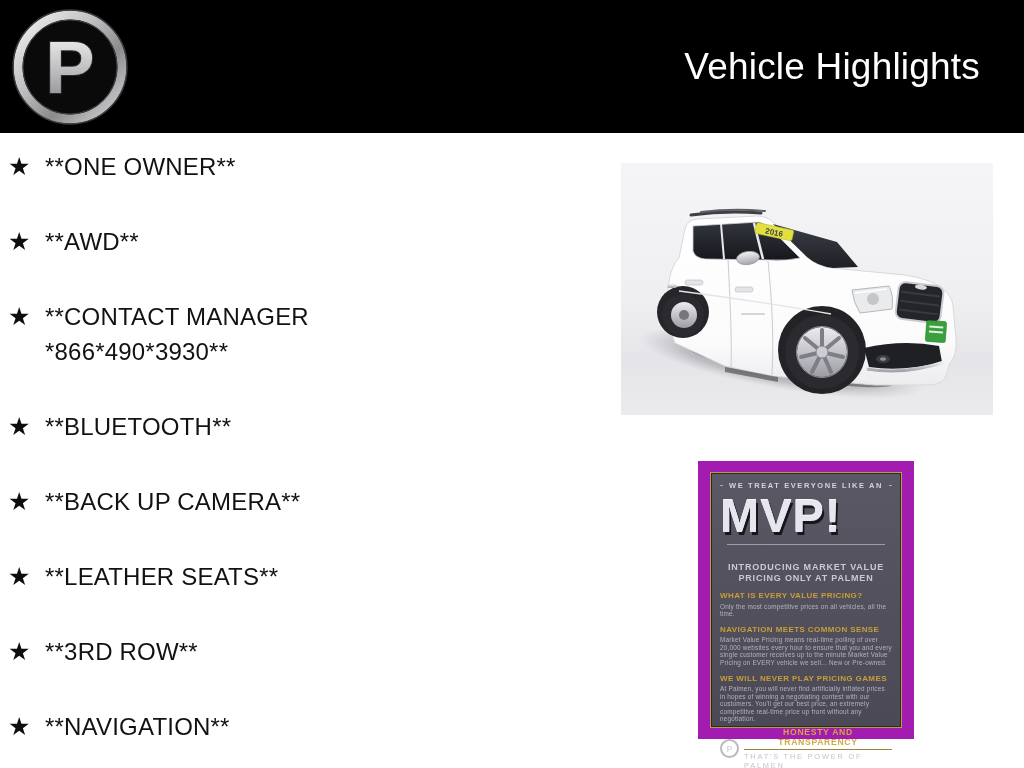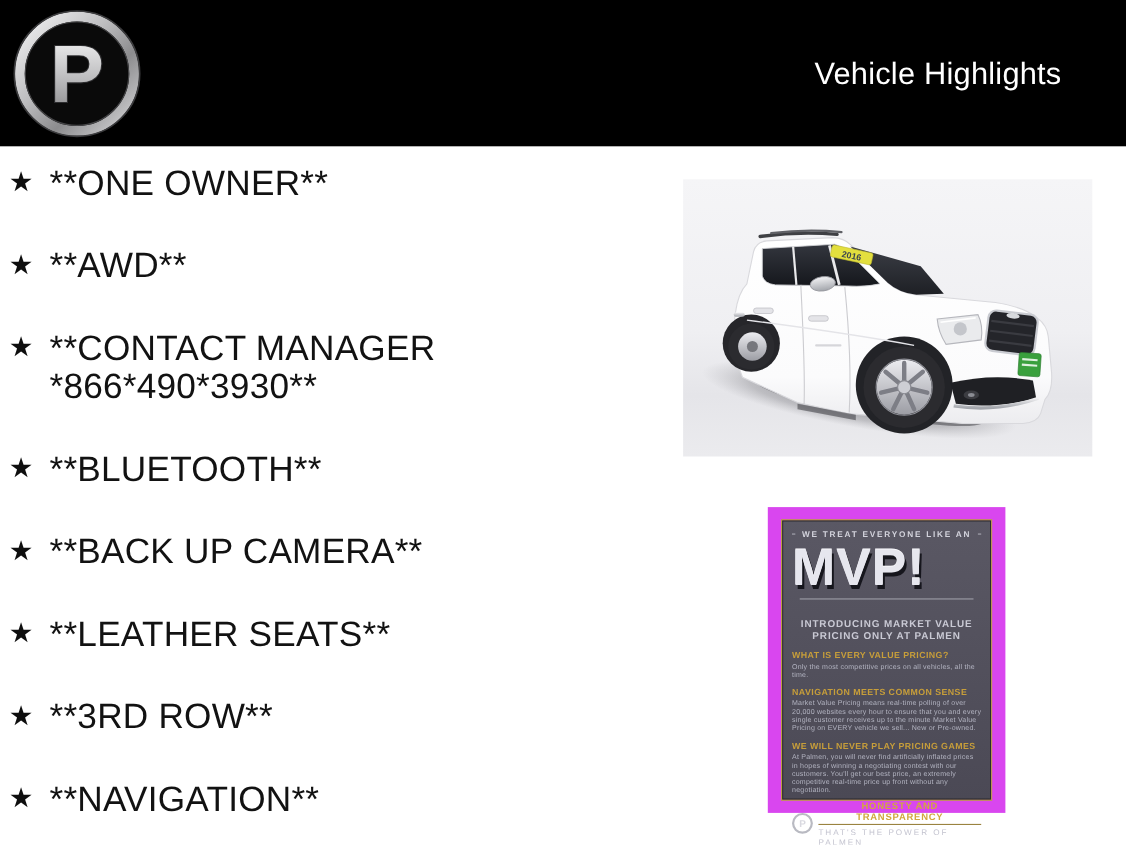--- a/index.html
+++ b/index.html
@@ -11,55 +11,55 @@
     overflow:hidden;
   }
 
   
   .header {
     position:absolute; left:0; top:0; width:1024px; height:133px;
     background:#000000;
   }
   .logo-badge { position:absolute; left:10px; top:7px; width:120px; height:120px; }
   .header-title {
-    position:absolute; right:59px; top:50px;
-    color:#ffffff; font-size:28px; line-height:34px; font-weight:400;
+    position:absolute; right:44px; top:50px;
+    color:#ffffff; font-size:37px; line-height:34px; font-weight:400;
     letter-spacing:0.2px;
   }
 
   
   .features {
     position:absolute; left:8px; top:149px; width:600px;
     list-style:none;
   }
   .feature-item {
     display:flex; align-items:flex-start;
     margin-bottom:40px;
     color:#121212;
   }
   .star {
     width:37px; flex:0 0 37px;
     font-size:25px; line-height:35px; color:#0e0e0e;
   }
   .feature-label {
-    font-size:32px; line-height:35px; max-width:395px;
+    font-size:24px; line-height:35px; max-width:395px;
     letter-spacing:0.2px;
   }
 
   
   .vehicle-photo {
     position:absolute; left:621px; top:163px; width:372px; height:252px;
     background:linear-gradient(180deg,#f5f5f7 0%, #efeff2 55%, #e5e5e9 78%, #ebebee 100%);
   }
   .vehicle-photo svg { display:block; width:372px; height:252px; }
 
   
   .poster {
     position:absolute; left:698px; top:461px; width:216px; height:278px;
-    background:#d946ef;
+    background:#a21caf;
     padding:11px 12px;
   }
   .poster-inner {
     width:100%; height:100%;
     background:linear-gradient(180deg,#5a5864 0%, #514f5b 60%, #4b4955 100%);
     border:1px solid #bb9c44;
     box-shadow:0 0 0 1px #2a2a30 inset;
     padding:6px 9px 5px 9px;
     display:flex; flex-direction:column;
   }

